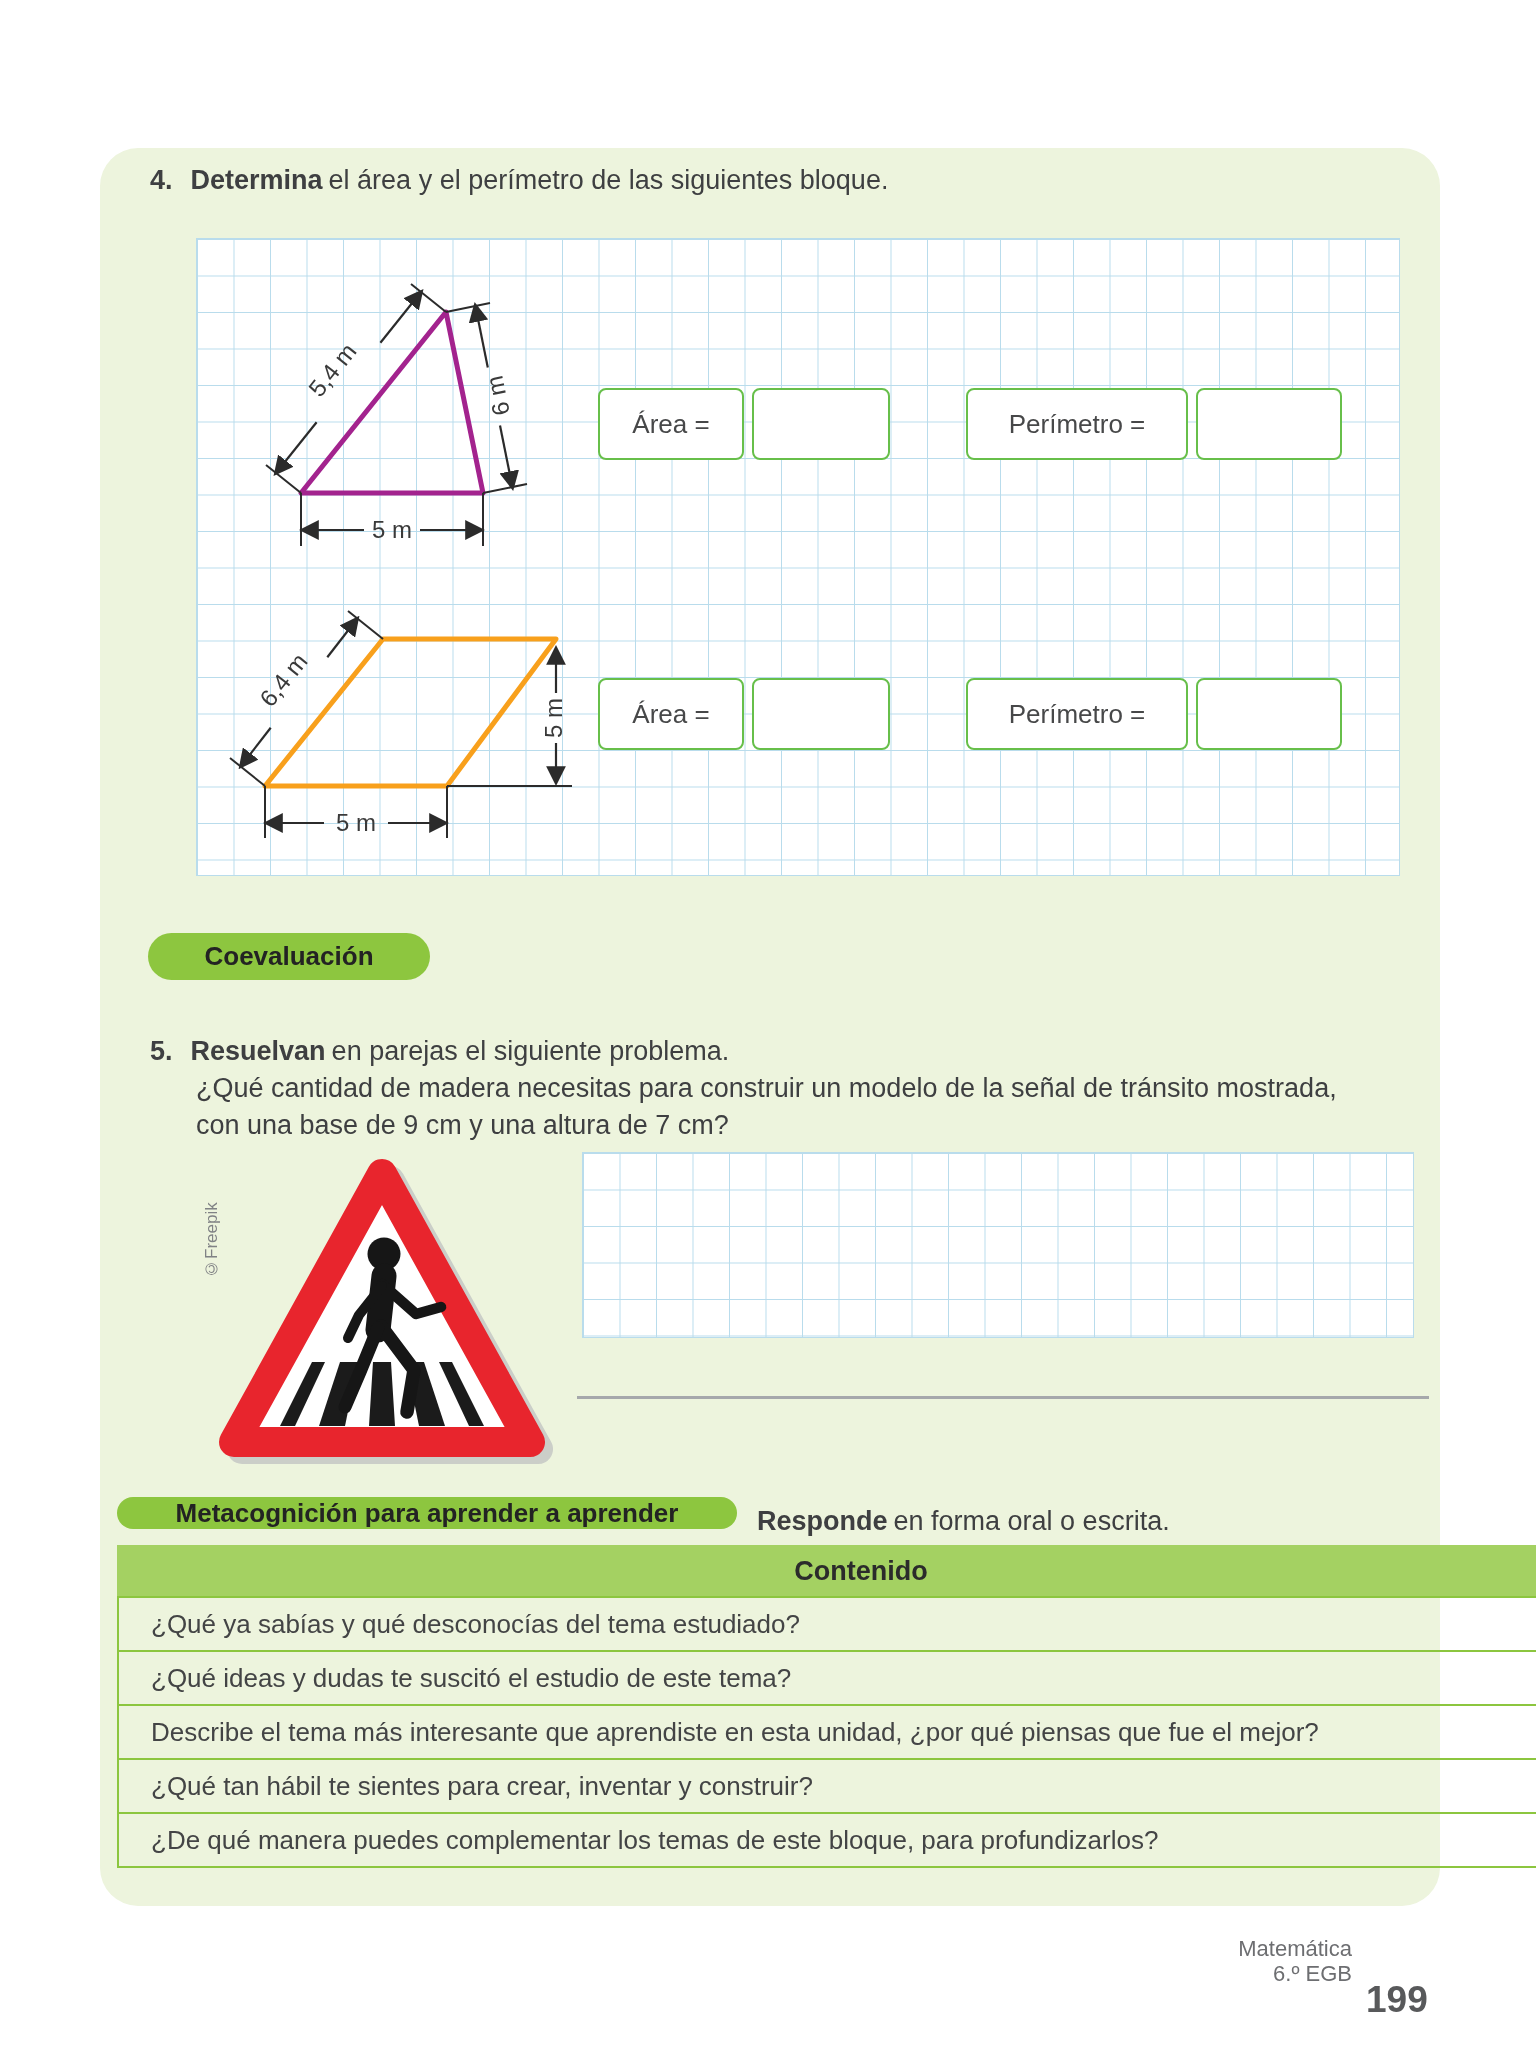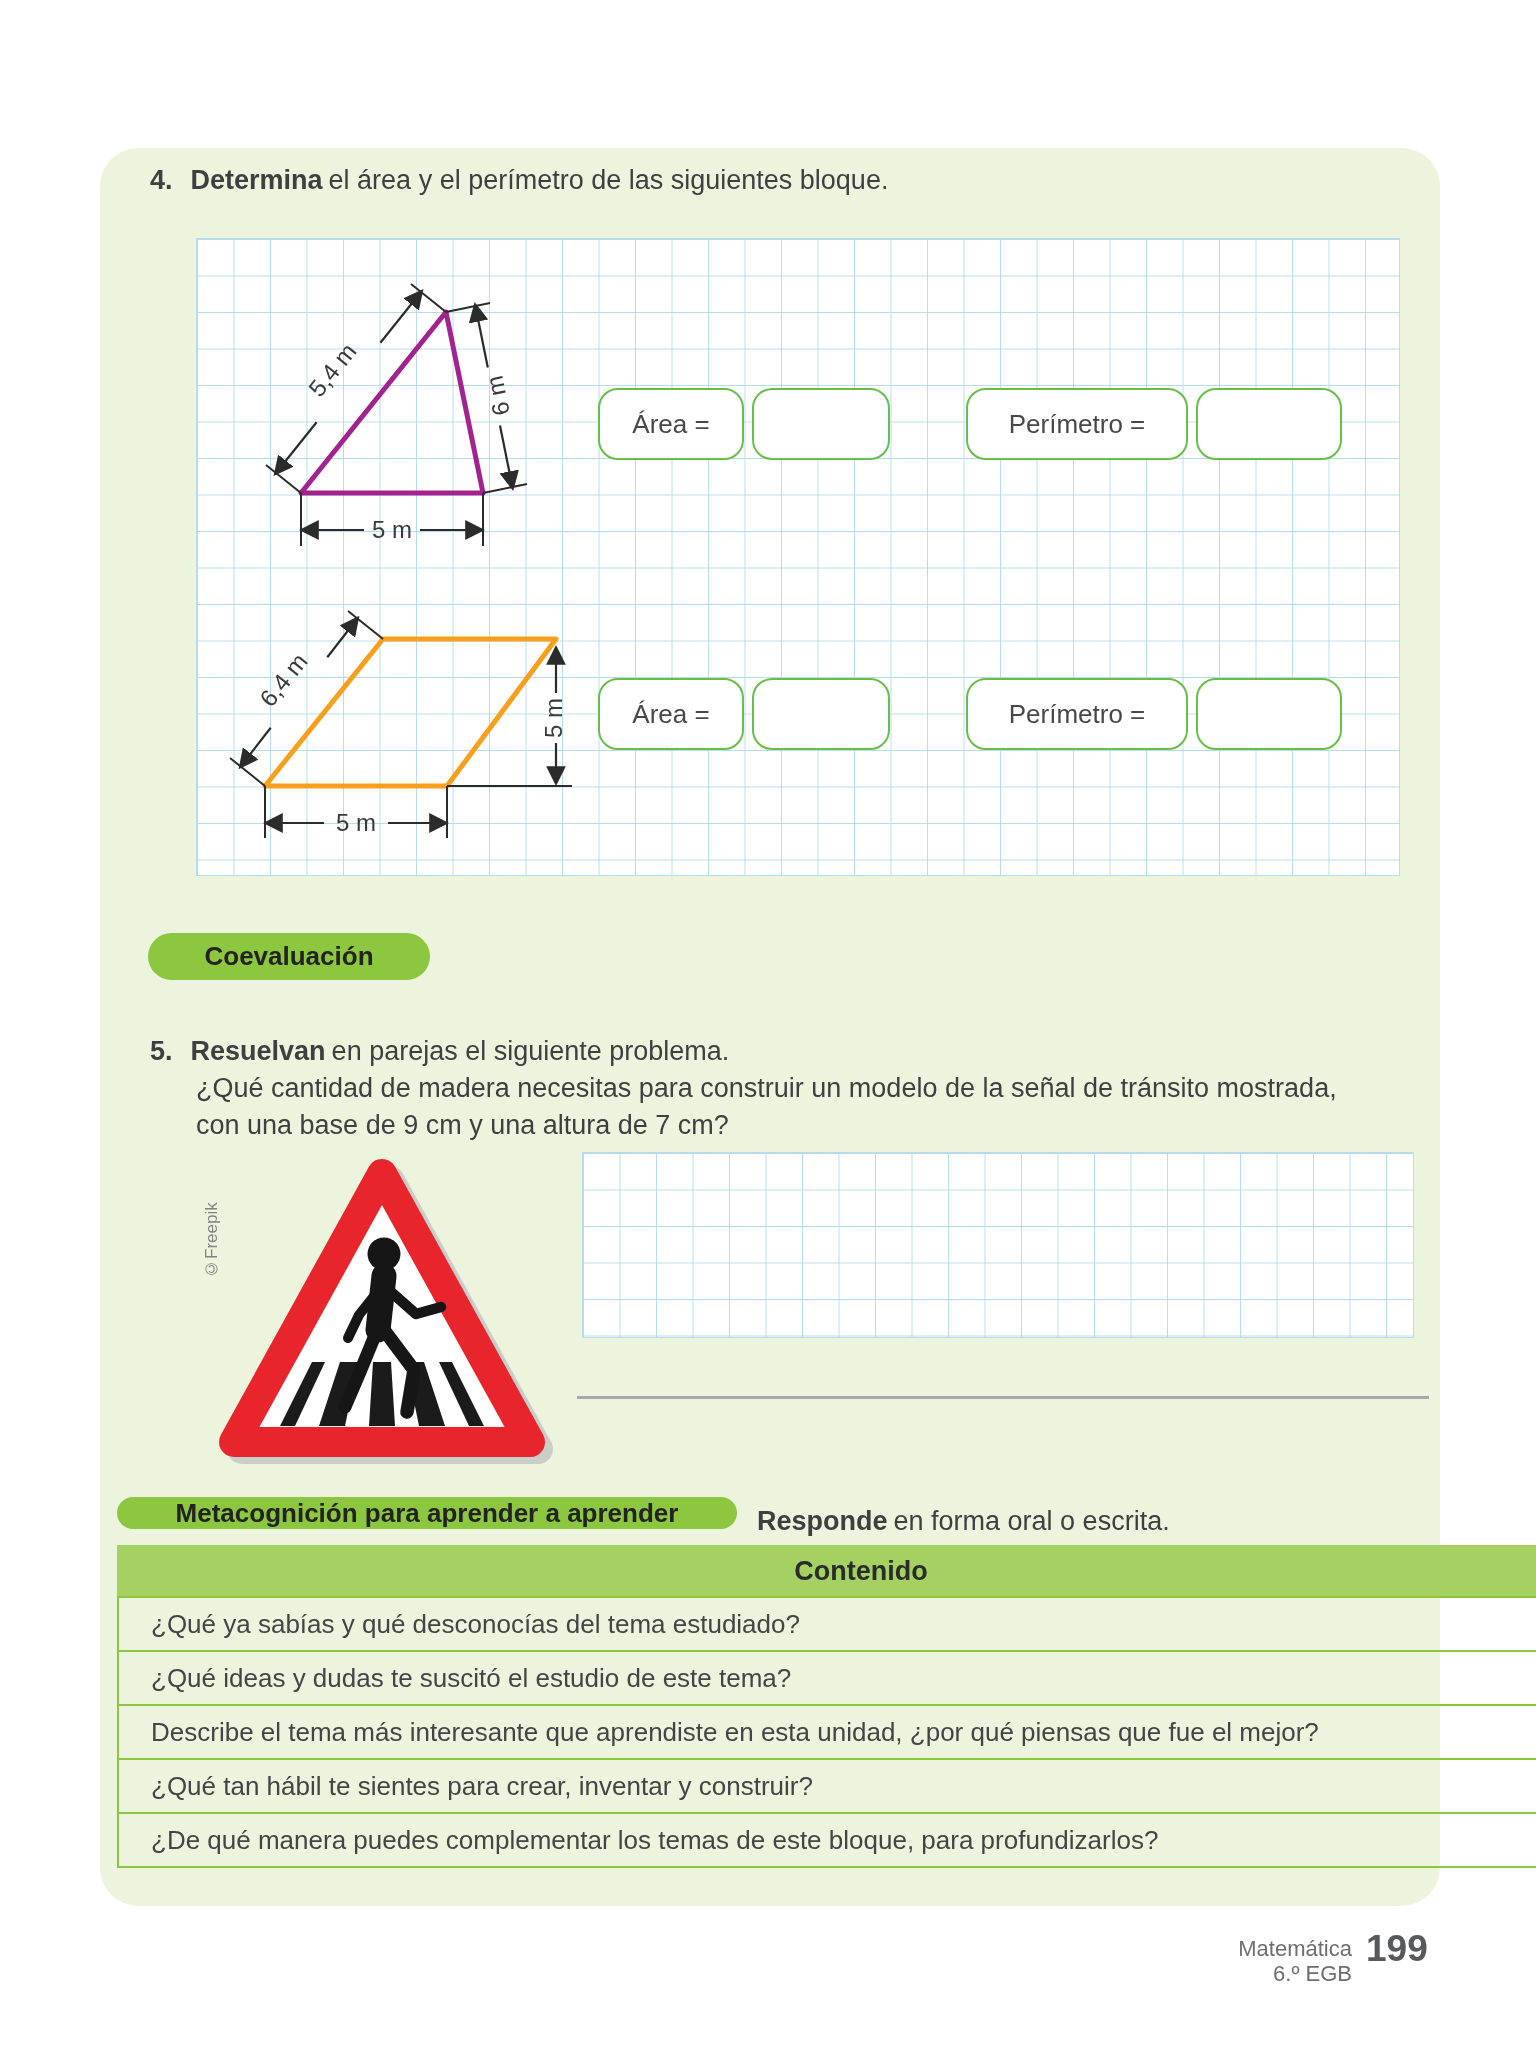--- a/index.html
+++ b/index.html
@@ -14,21 +14,21 @@
   .ex-verb{font-weight:bold;margin-right:6px;}
   .q-line{font-size:27px;color:#3e3f41;white-space:nowrap;}
 
   .gridpaper{background-color:#ffffff;border:1px solid #b9dcec;
     background-image:linear-gradient(to right,#b9dcec 1px,transparent 1px),
                      linear-gradient(to bottom,#b9dcec 1px,transparent 1px);
     background-size:36.5px 36.5px;}
   .grid1{left:196px;top:238px;width:1202px;height:636px;}
   .figsvg{left:196px;top:238px;width:1202px;height:636px;}
 
-  .ansbox{border:2px solid #67bf4a;border-radius:20px;background:#ffffff;
+  .ansbox{border:2px solid #67bf4a;border-radius:8px;background:#ffffff;
           display:flex;align-items:center;justify-content:center;
           font-size:26px;color:#474849;}
 
   .badge{background:#8dc63f;border-radius:24px;display:flex;align-items:center;justify-content:center;
          font-weight:bold;font-size:26px;color:#232323;}
 
   .credit{writing-mode:vertical-rl;transform:rotate(180deg);font-size:17px;color:#808285;}
 
   .grid2{left:582px;top:1152px;width:830px;height:184px;}
   .ansline{left:577px;top:1396px;width:852px;height:3px;background:#a6a8ab;}
@@ -38,21 +38,21 @@
 
   .mtable{left:117px;top:1545px;width:1488px;}
   .thead{height:53px;background:#a4d162;display:flex;align-items:center;justify-content:center;
          font-weight:bold;font-size:27px;color:#2b2b2b;}
   .trow{height:56px;border:2px solid #8cc63f;margin-top:-2px;display:flex;align-items:center;
         padding:0 32px;font-size:26px;color:#434445;background:transparent;box-sizing:border-box;}
   .trow:first-of-type{margin-top:0;}
 
   .footer-block{left:1140px;top:1936px;width:212px;text-align:right;font-size:22px;
                 color:#6d6e71;line-height:25px;}
-  .page-num{left:1366px;top:1928px;font-size:37px;font-weight:bold;color:#58595b;}
+  .page-num{left:1366px;top:1979px;font-size:37px;font-weight:bold;color:#58595b;}
 
   svg text{font-family:"Liberation Sans",sans-serif;}
 </style>
 </head>
 <body>
 
 <div id="page">
 
   <div class="abs panel"></div>
 

